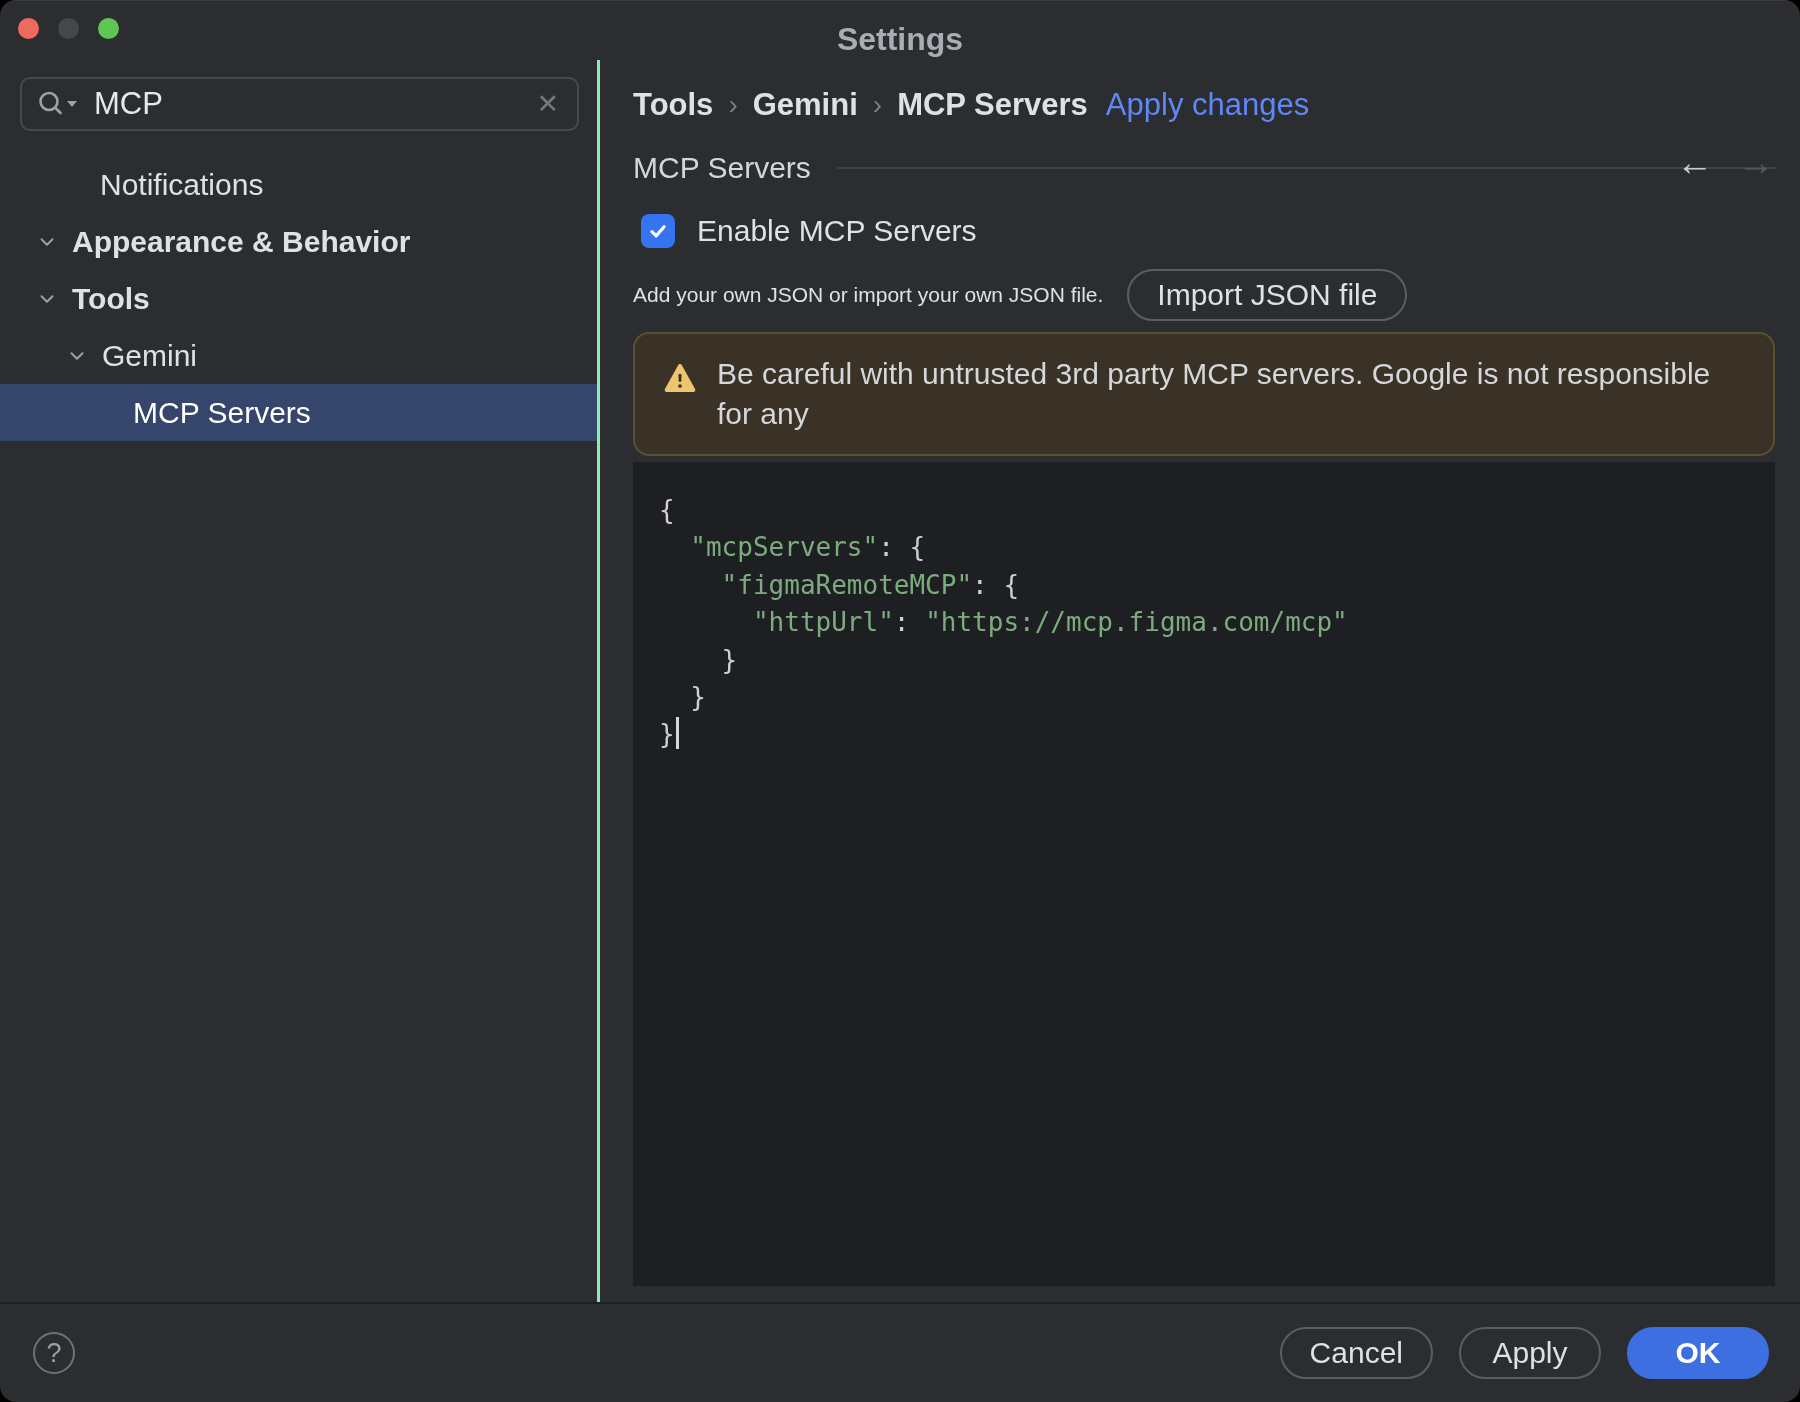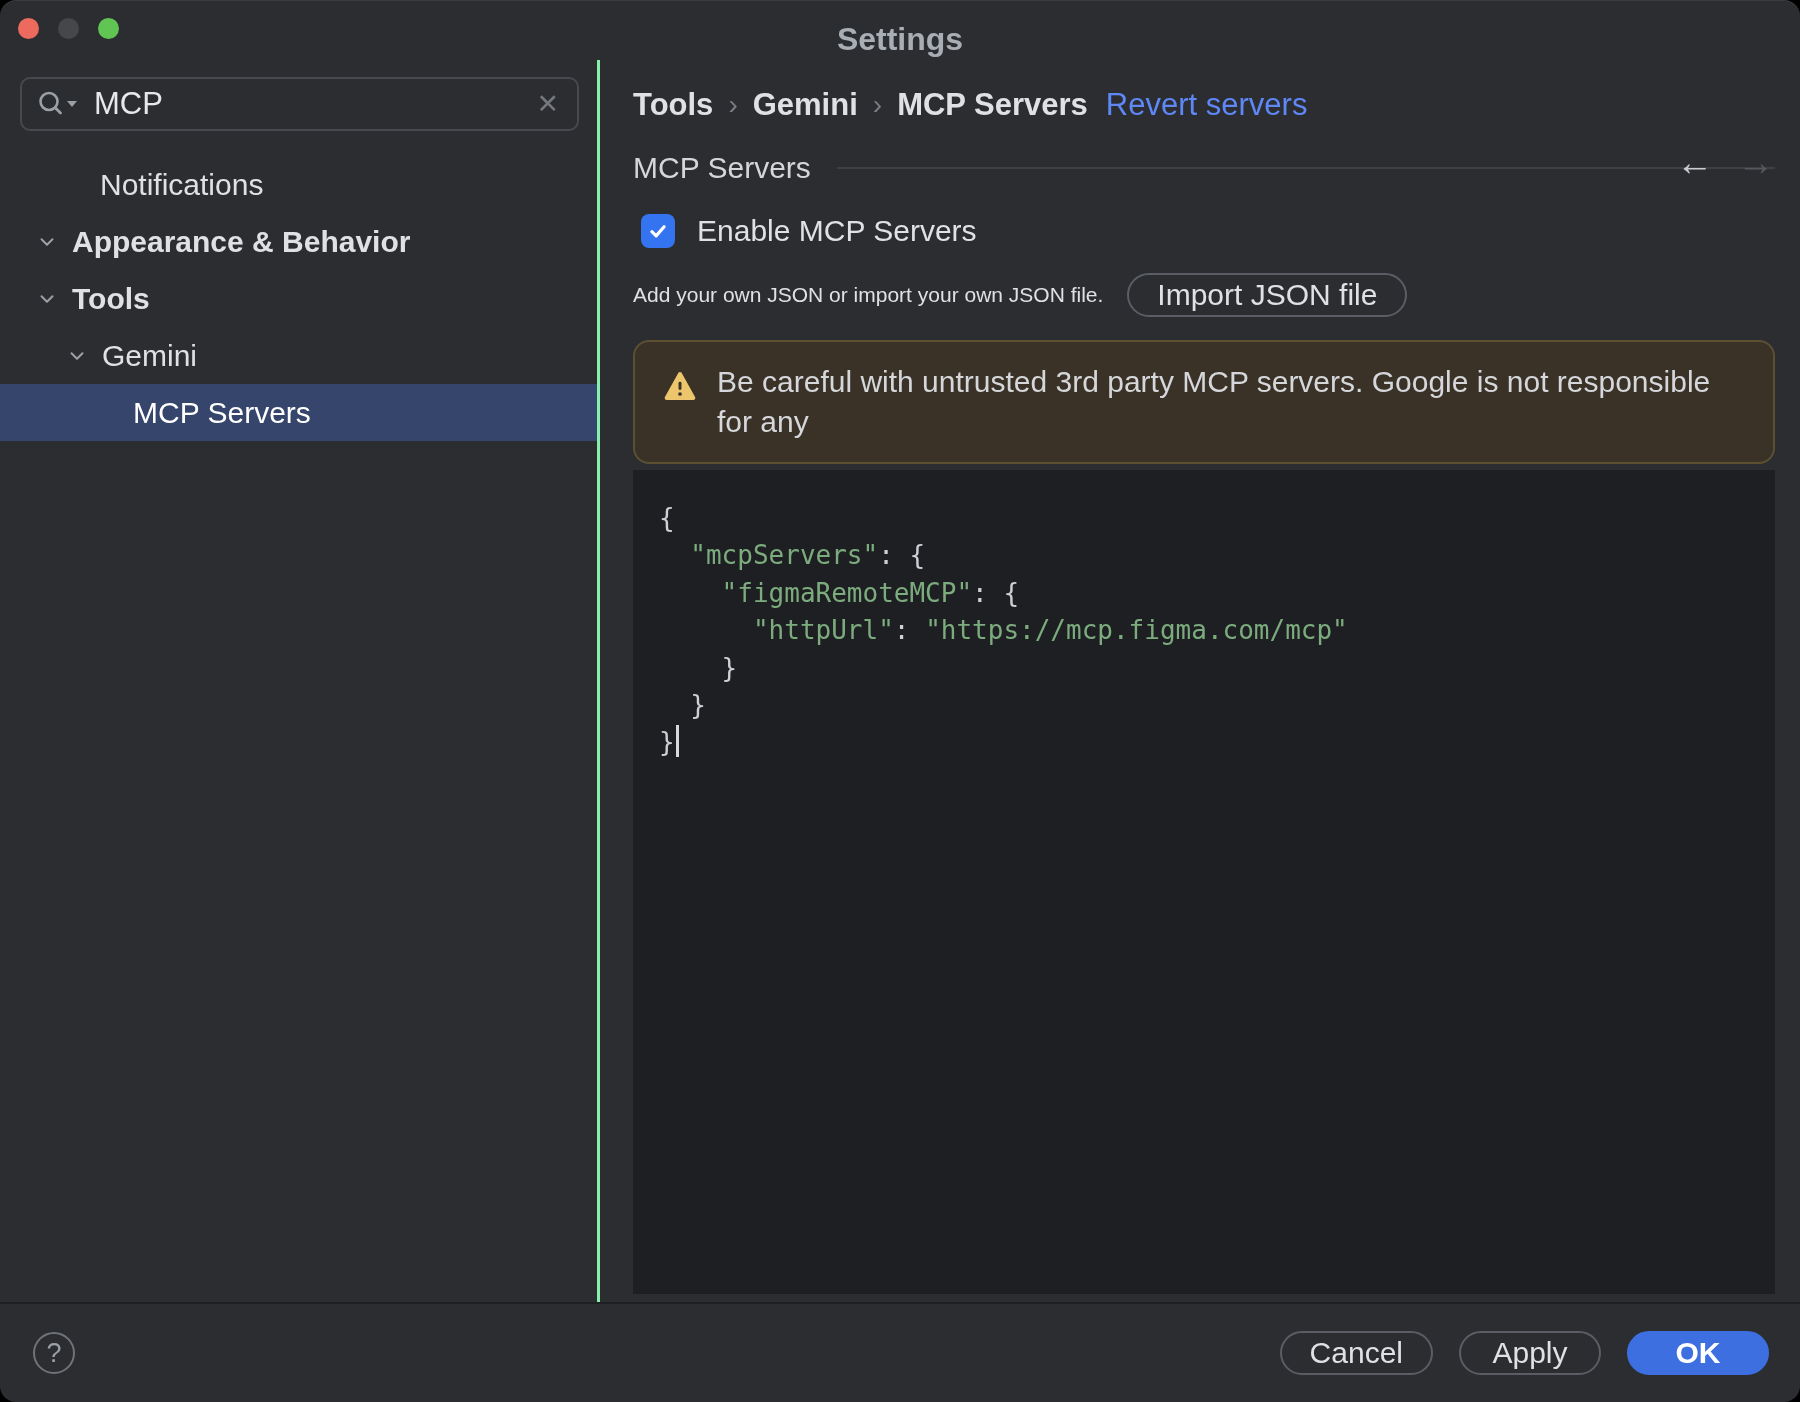--- a/index.html
+++ b/index.html
@@ -41,25 +41,25 @@
   .histnav .fwd{color:#55585d;}
   .sect{margin-top:26px;height:36px;display:flex;align-items:center;}
   .sect-label{color:#d4d6da;font-size:30px;white-space:nowrap;}
   .sect-rule{flex:1 1 auto;height:2px;background:#3e4044;margin-left:26px;}
   .cb-row{margin-top:25px;height:40px;display:flex;align-items:center;}
   .checkbox{margin-left:8px;width:34px;height:34px;border-radius:8px;background:#3574f0;
             display:flex;align-items:center;justify-content:center;box-sizing:border-box;}
   .cb-label{margin-left:22px;color:#dfe1e5;font-size:30px;}
   .add-row{margin-top:17px;height:54px;display:flex;align-items:center;}
   .add-text{color:#dfe1e5;font-size:21px;}
-  .btn{height:44px;border:2px solid #5a5e64;border-radius:26px;background:transparent;color:#dfe1e5;
+  .btn{height:52px;border:2px solid #5a5e64;border-radius:26px;background:transparent;color:#dfe1e5;
        font-size:30px;font-family:"Liberation Sans",sans-serif;padding:0 28px;box-sizing:border-box;
        display:inline-flex;align-items:center;justify-content:center;cursor:default;}
   .import-btn{margin-left:24px;}
-  .warning{margin-top:18px;background:#3a3227;border:2px solid #5c5033;border-radius:16px;
+  .warning{margin-top:10px;background:#3a3227;border:2px solid #5c5033;border-radius:16px;
            box-sizing:border-box;padding:20px 28px;display:flex;align-items:flex-start;}
   .warning svg{flex:0 0 auto;margin-top:8px;}
   .warn-text{margin-left:20px;color:#d5d7db;font-size:30px;line-height:40px;}
   .editor{margin-top:6px;height:824px;background:#1e1f22;box-sizing:border-box;padding:30px 26px;
           font-family:"DejaVu Sans Mono","Liberation Mono",monospace;font-size:26px;line-height:37.4px;
           overflow:hidden;cursor:text;}
   .code-line{white-space:pre;}
   .code-line .p{color:#ced0d6;}
   .code-line .g{color:#7cac7e;}
   .caret-bar{display:inline-block;width:3px;height:32px;background:#d6d8dc;vertical-align:-6px;margin-left:1px;}
@@ -135,21 +135,21 @@
     </aside>
 
     <section class="content">
 
       <div class="crumbs">
         <span class="crumb">Tools</span>
         <span class="crumb-sep">›</span>
         <span class="crumb">Gemini</span>
         <span class="crumb-sep">›</span>
         <span class="crumb">MCP Servers</span>
-        <span class="revert">Revert servers</span>
+        <span class="revert">Apply changes</span>
       </div>
 
       <div class="histnav">
         <span class="back">←</span>
         <span class="fwd">→</span>
       </div>
 
       <div class="sect">
         <span class="sect-label">MCP Servers</span>
         <span class="sect-rule"></span>

